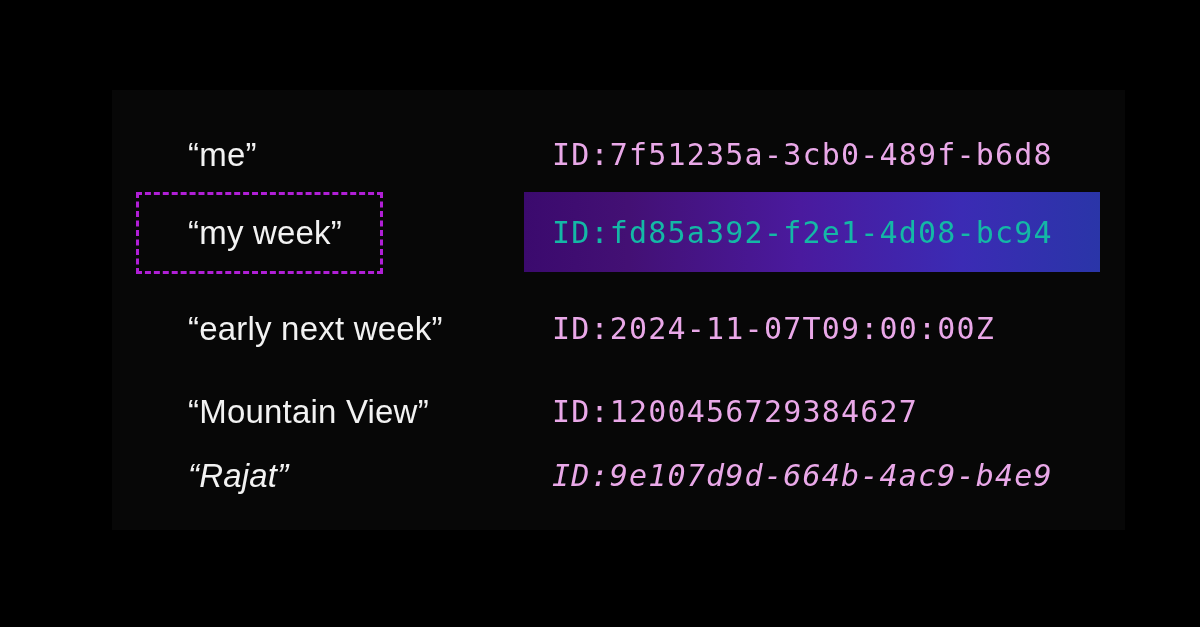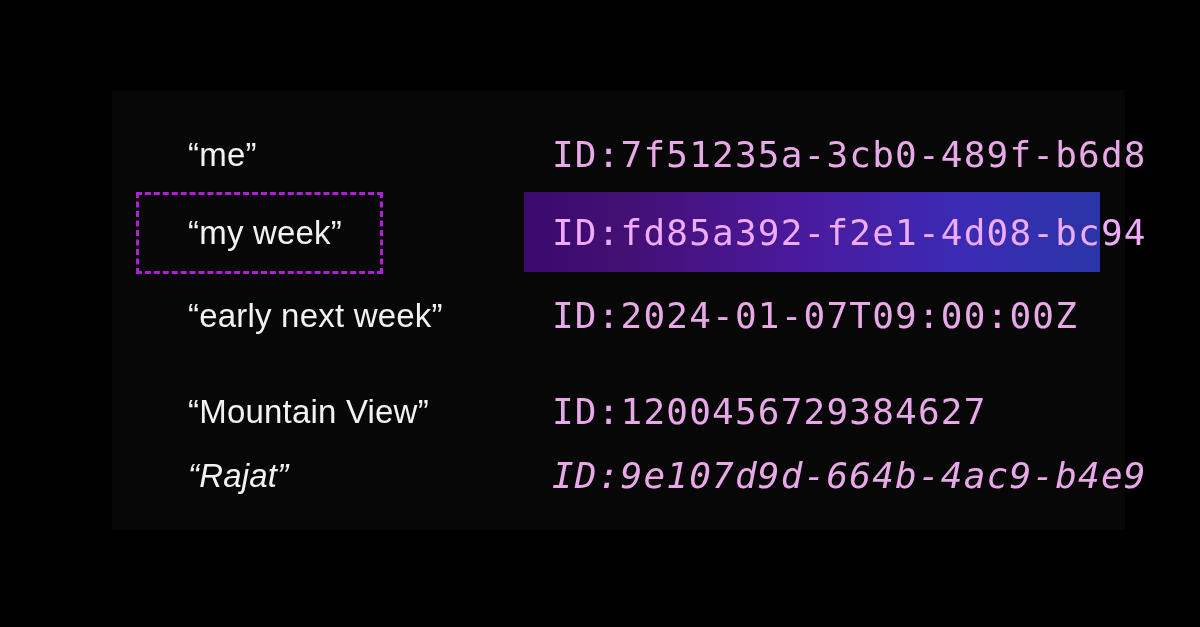--- a/index.html
+++ b/index.html
@@ -54,29 +54,29 @@
   }
 
   
   .id-value {
     position: absolute;
     left: 552px;
     top: 0;
     height: 80px;
     line-height: 80px;
     font-family: "DejaVu Sans Mono", "Liberation Mono", monospace;
-    font-size: 36px;
+    font-size: 30px;
     letter-spacing: 1.2px;
     color: #e9a8e8;
     white-space: nowrap;
   }
 
   
   .row.is-highlighted .id-value {
-    color: #f0abfc;
+    color: #14b8a6;
   }
 
   #highlight-band {
     position: absolute;
     left: 524px;
     top: 192px;
     width: 576px;
     height: 80px;
     background: linear-gradient(
       90deg,
@@ -114,23 +114,23 @@
   <div class="row z-above" style="top:115px;">
     <div class="ref-label">“me”</div>
     <div class="id-value">ID:7f51235a-3cb0-489f-b6d8</div>
   </div>
 
   <div class="row is-highlighted z-above" style="top:193px;">
     <div class="ref-label">“my week”</div>
     <div class="id-value">ID:fd85a392-f2e1-4d08-bc94</div>
   </div>
 
-  <div class="row z-above" style="top:276px;padding-left:44px;">
+  <div class="row z-above" style="top:289px;padding-left:44px;">
     <div class="ref-label">“early next week”</div>
-    <div class="id-value">ID:2024-01-07T09:00:00Z</div>
+    <div class="id-value">ID:2024-11-07T09:00:00Z</div>
   </div>
 
   <div class="row z-above" style="top:372px;">
     <div class="ref-label">“Mountain View”</div>
     <div class="id-value">ID:1200456729384627</div>
   </div>
 
   <div class="row z-above" style="top:436px;font-style:italic;">
     <div class="ref-label">“Rajat”</div>
     <div class="id-value">ID:9e107d9d-664b-4ac9-b4e9</div>

